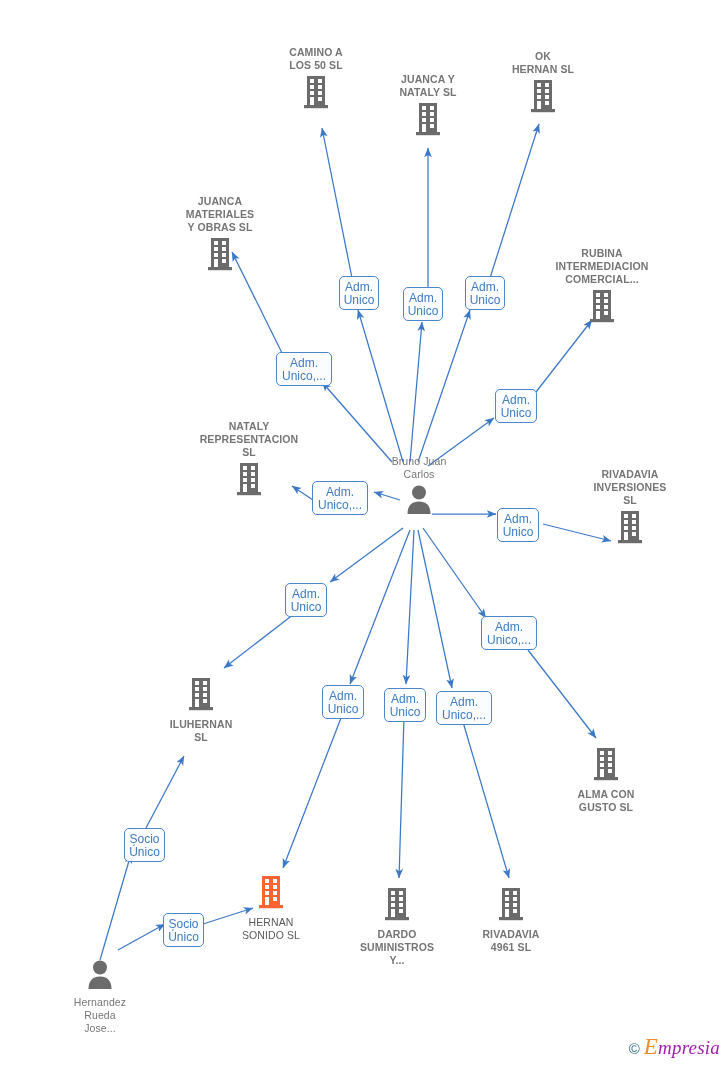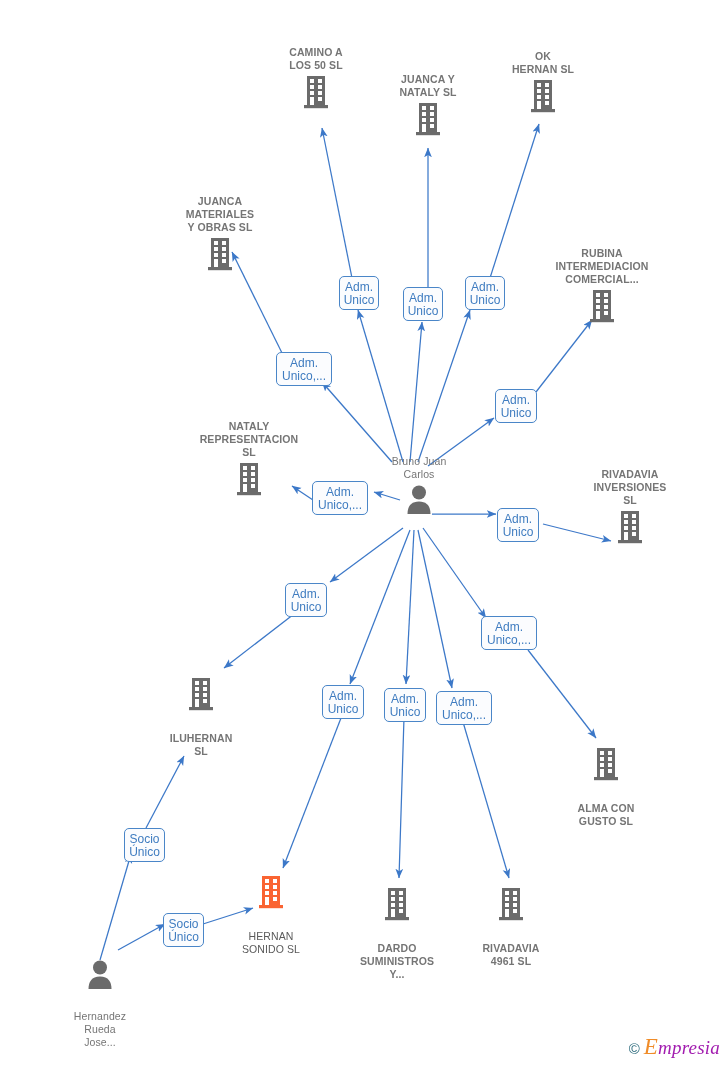--- a/index.html
+++ b/index.html
@@ -53,21 +53,21 @@
   }
   .node.person .node-label {
     font-weight: normal;
     color: #757575;
   }
   .node.highlight .node-label {
     color: #5a5a5a;
     font-weight: normal;
   }
   .node.label-above .node-label { margin-bottom: 2px; }
-  .node.label-below .node-label { margin-top: 20px; }
+  .node.label-below .node-label { margin-top: 6px; }
 
   
   .rel {
     position: absolute;
     box-sizing: border-box;
     background: #fbfcfe;
     border: 1.3px solid #4a86c8;
     border-radius: 5px;
     color: #3f7cc0;
     font-size: 12px;

